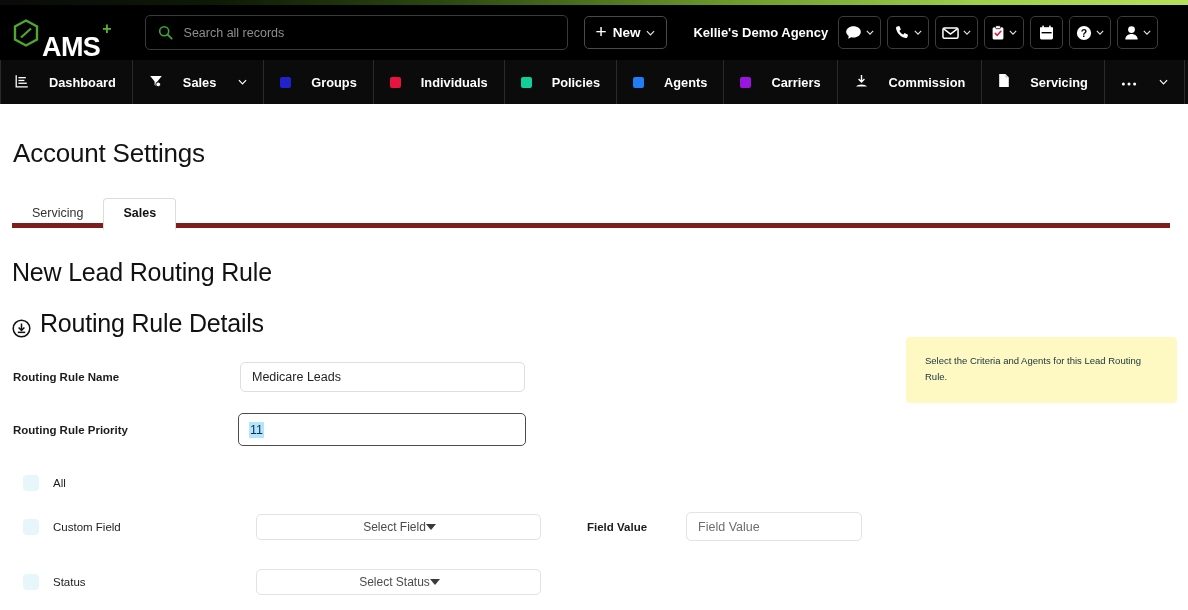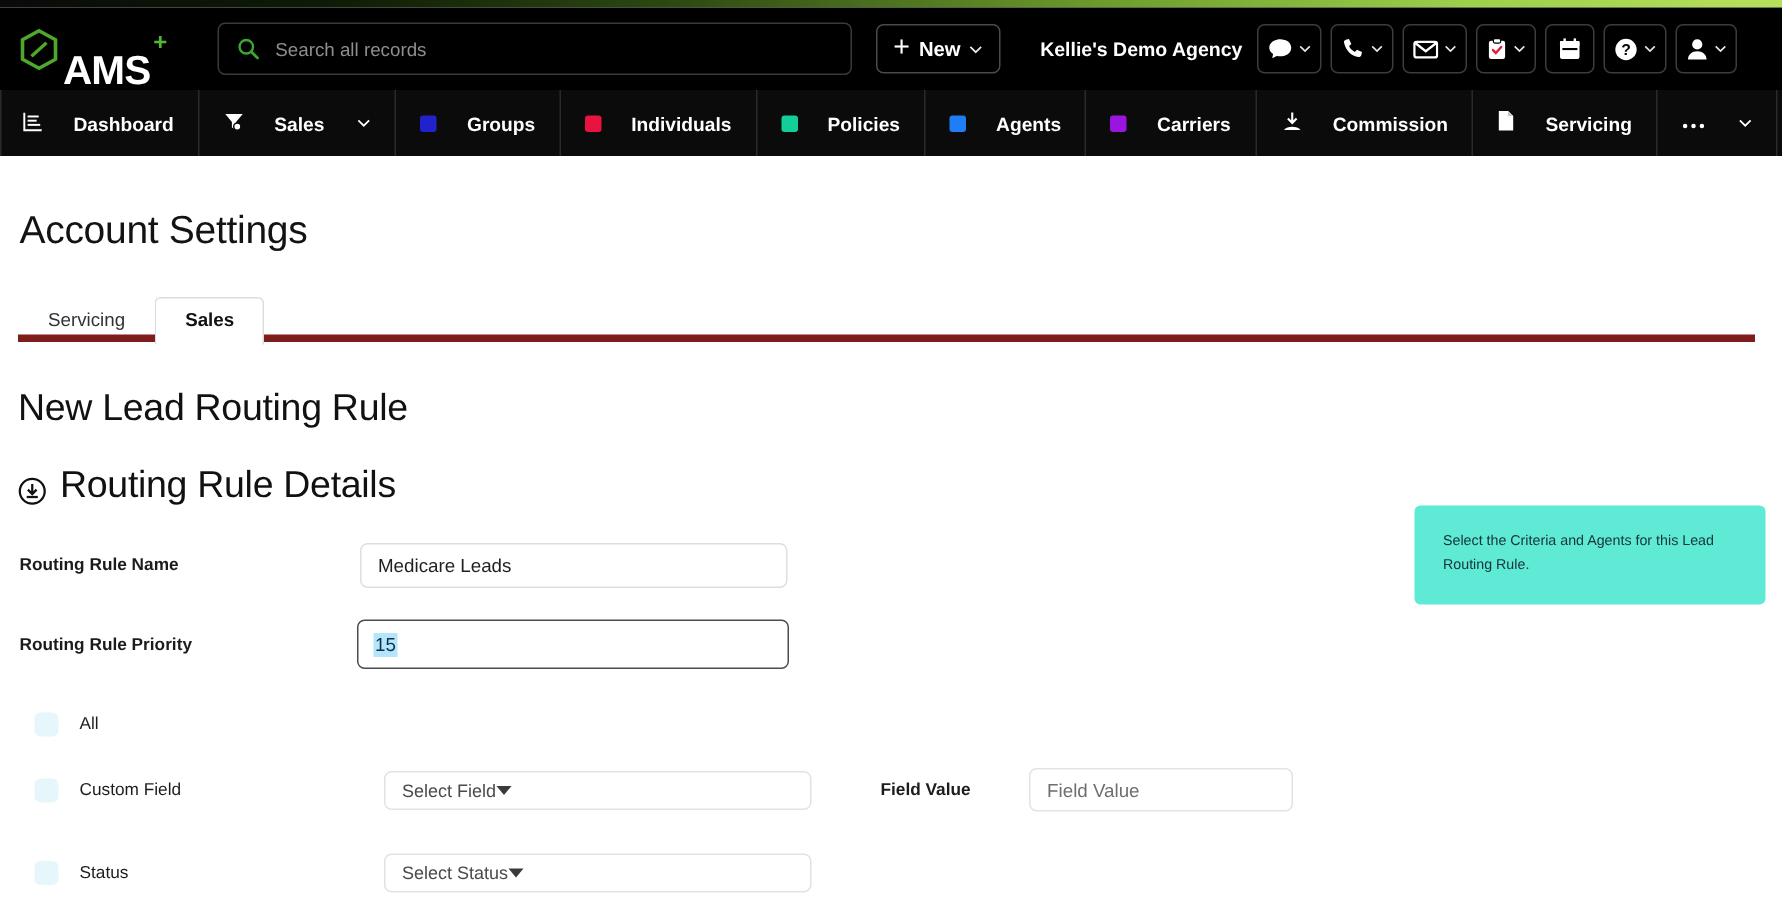--- a/index.html
+++ b/index.html
@@ -204,21 +204,21 @@
   .crit-label {
     font-size: 11.5px; color: #1c1c1c;
     margin-left: 14px;
     width: 203px; flex: 0 0 auto;
   }
   .select {
     width: 285px; height: 26px;
     border: 1px solid #e2e2e2;
     border-radius: 5px;
     background: #fff;
-    display: flex; align-items: center; justify-content: flex-start;
+    display: flex; align-items: center; justify-content: center;
     padding: 0 9px 0 11px;
     font-size: 12px; color: #4b4b4b;
     cursor: pointer;
   }
   .sel-caret {
     width: 0; height: 0;
     border-left: 5px solid transparent;
     border-right: 5px solid transparent;
     border-top: 6px solid #3a3a3a;
   }
@@ -240,22 +240,22 @@
     background: #fff;
     font-family: "Liberation Sans", sans-serif;
   }
   .fv-input::placeholder { color: #6e6e6e; }
 
   
   .info-box {
     position: absolute;
     right: -1px;
     top: -25px;
-    width: 234px;
-    background: #5eead4;
+    width: 271px;
+    background: #fef9c3;
     border-radius: 4px;
     padding: 16px 18px 18px 19px;
     font-size: 9.5px;
     line-height: 16px;
     color: #17323a;
   }
 </style>
 </head>
 <body>
 
@@ -532,21 +532,21 @@
     </div>
 
     <div class="form-row">
       <div class="field-label">Routing Rule Name</div>
       <input class="text-input input-name" type="text" value="Medicare Leads" style="">
     </div>
 
     <div class="form-row row-gap-1">
       <div class="field-label">Routing Rule Priority</div>
       <div class="text-input input-priority priority-box">
-        <span class="priority-val">15</span>
+        <span class="priority-val">11</span>
       </div>
     </div>
 
     <div class="criteria">
 
       <div class="crit-row">
         <span class="checkbox"></span>
         <span class="crit-label">All</span>
       </div>
 

